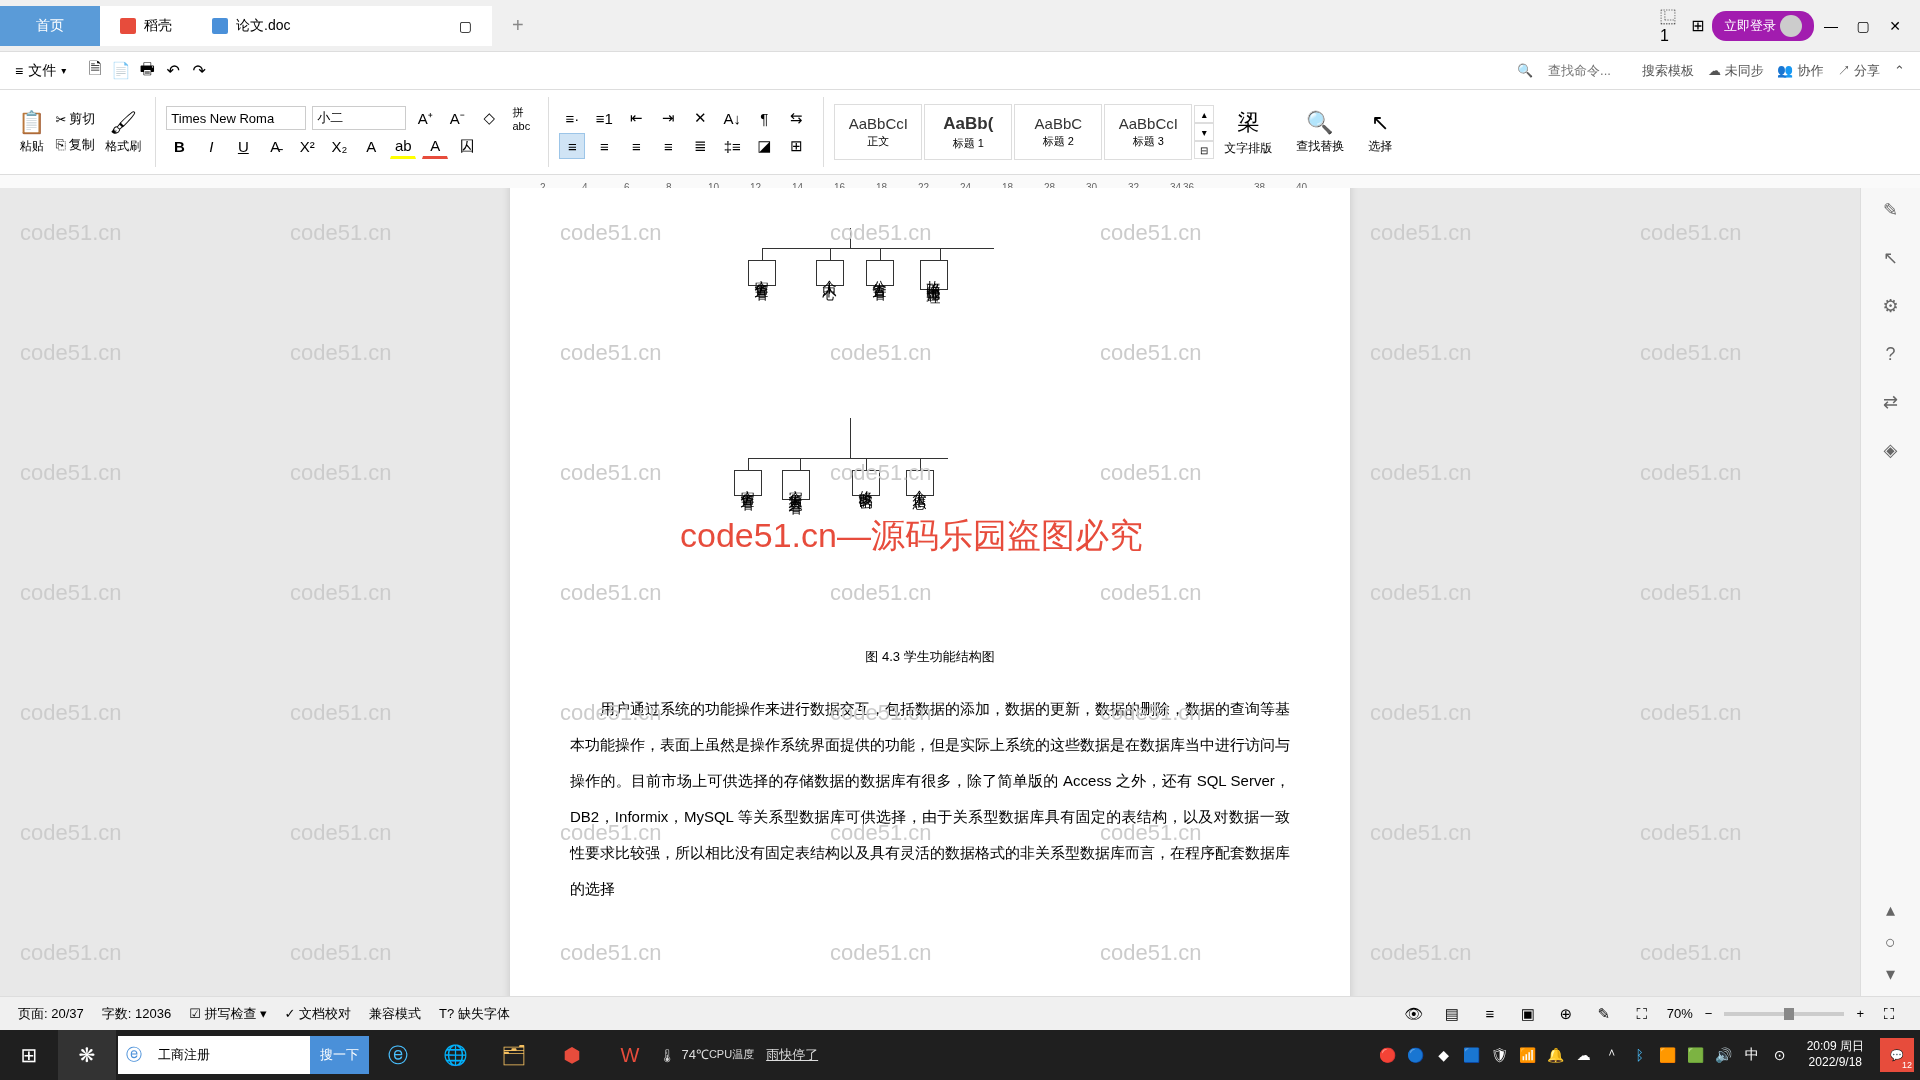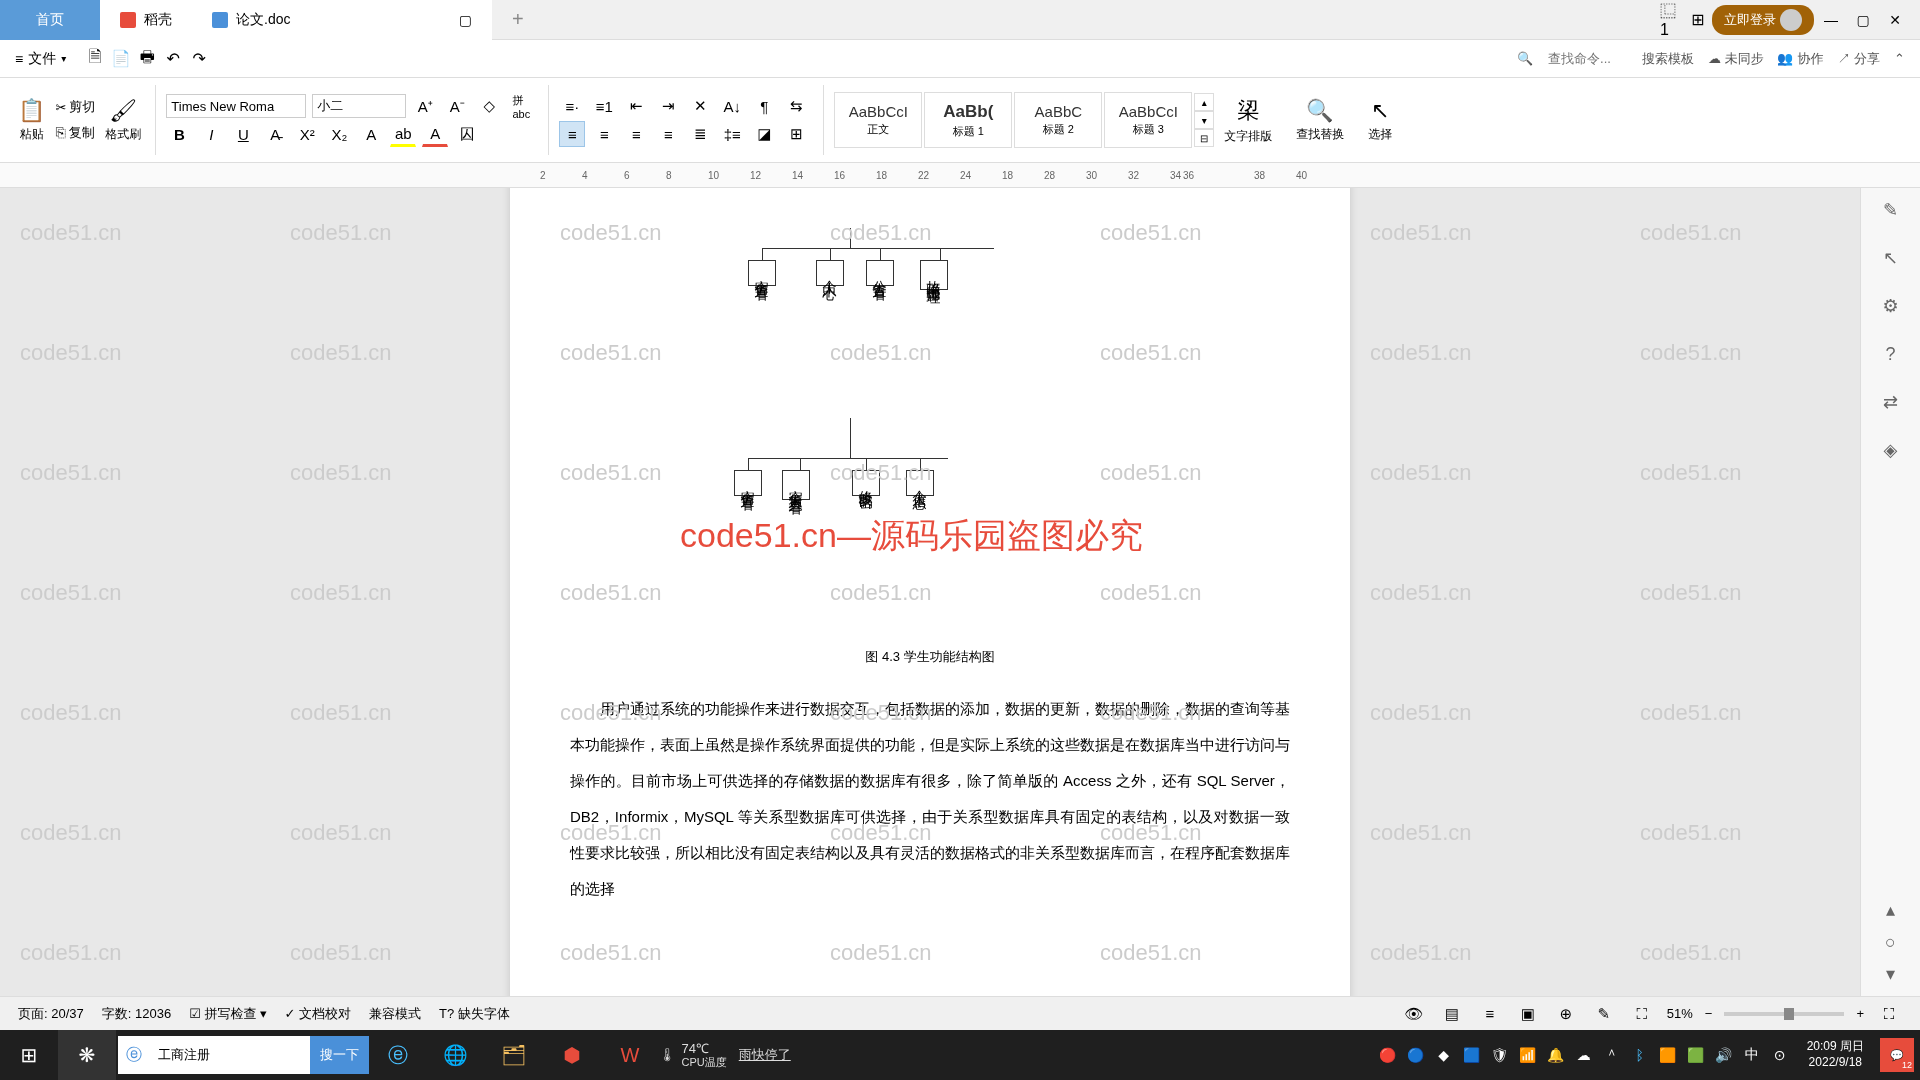--- a/index.html
+++ b/index.html
@@ -1,28 +1,28 @@
 <!DOCTYPE html>
 <html><head>
 <meta charset="utf-8">
 <style>
 * { margin: 0; padding: 0; box-sizing: border-box; font-family: "Microsoft YaHei", sans-serif; }
 body { width: 1920px; height: 1080px; overflow: hidden; background: #fff; position: relative; }
 
-.titlebar { height: 40px; background: #f0f0f0; display: flex; align-items: center; border-bottom: 1px solid #ddd; }
+.titlebar { height: 52px; background: #f0f0f0; display: flex; align-items: center; border-bottom: 1px solid #ddd; }
 .tab { height: 40px; padding: 0 20px; display: flex; align-items: center; gap: 8px; font-size: 14px; cursor: pointer; }
 .tab.home { background: #5a9bd8; color: #fff; width: 100px; justify-content: center; }
 .tab.docke { background: #fff; }
 .tab.active { background: #fff; }
 .tab-icon { width: 16px; height: 16px; display: inline-block; border-radius: 2px; }
 .tab-icon.d { background: #e74c3c; }
 .tab-icon.w { background: #4a90d9; }
 .tab-close { margin-left: auto; }
 .title-controls { margin-left: auto; display: flex; gap: 2px; align-items: center; padding-right: 10px; }
-.login-btn { background: #a16207; color: #fff; padding: 4px 12px; border-radius: 14px; font-size: 13px; display: flex; align-items: center; gap: 4px; }
+.login-btn { background: #a21caf; color: #fff; padding: 4px 12px; border-radius: 14px; font-size: 13px; display: flex; align-items: center; gap: 4px; }
 .avatar { width: 22px; height: 22px; background: #ccc; border-radius: 50%; }
 .win-btn { width: 30px; height: 30px; display: flex; align-items: center; justify-content: center; font-size: 14px; }
 .icon-btn { width: 24px; height: 24px; display: flex; align-items: center; justify-content: center; }
 
 .menubar { height: 38px; display: flex; align-items: center; padding: 0 15px; gap: 2px; border-bottom: 1px solid #ddd; }
 .file-menu { display: flex; gap: 5px; align-items: center; font-size: 14px; margin-right: 15px; }
 .menu-tabs { display: flex; gap: 18px; margin-left: 30px; }
 .menu-tab { font-size: 15px; padding: 6px 4px; cursor: pointer; }
 .menu-tab.active { background: #4a90d9; color: #fff; border-radius: 4px; padding: 6px 12px; }
 .menubar-right { margin-left: auto; display: flex; gap: 14px; align-items: center; font-size: 13px; color: #555; }
@@ -321,21 +321,21 @@
   <span>兼容模式</span>
   <span>T? <span>缺失字体</span></span>
   <div class="statusbar-right">
     <span class="fmt-btn">👁</span>
     <span class="fmt-btn">▤</span>
     <span class="fmt-btn">≡</span>
     <span class="fmt-btn">▣</span>
     <span class="fmt-btn">⊕</span>
     <span class="fmt-btn">✎</span>
     <span class="fmt-btn">⛶</span>
-    <span>51%</span>
+    <span>70%</span>
     <span>−</span>
     <div class="zoom-slider">
         <div class="zoom-thumb"></div>
       </div>
     <span>+</span>
     <span class="fmt-btn">⛶</span>
   </div>
 </div>
 
 <div class="taskbar">
@@ -346,21 +346,21 @@
     <input value="工商注册" style="">
     <div class="tb-search-btn">搜一下</div>
   </div>
   <div class="tb-btn" style="color:#4ac0ff;">ⓔ</div>
   <div class="tb-btn">🌐</div>
   <div class="tb-btn" style="color:#f5c060;">🗂</div>
   <div class="tb-btn" style="color:#e74c3c;">⬢</div>
   <div class="tb-btn" style="color:#e74c3c;">W</div>
   <div class="tb-weather">
     <span>🌡</span>
-    <div style="display:flex;flex-direction:column;line-height:1.1;">
+    <div style="display:flex;flex-direction:row;line-height:1.1;text-align:center;">
       <span>74℃</span>
       <span style="font-size:11px;">CPU温度</span>
     </div>
     <span style="margin-left:6px;text-decoration:underline;">雨快停了</span>
   </div>
   <div class="tb-tray">
     <span class="tb-tray-icon">🔴</span>
     <span class="tb-tray-icon">🔵</span>
     <span class="tb-tray-icon">◆</span>
     <span class="tb-tray-icon">🟦</span>

